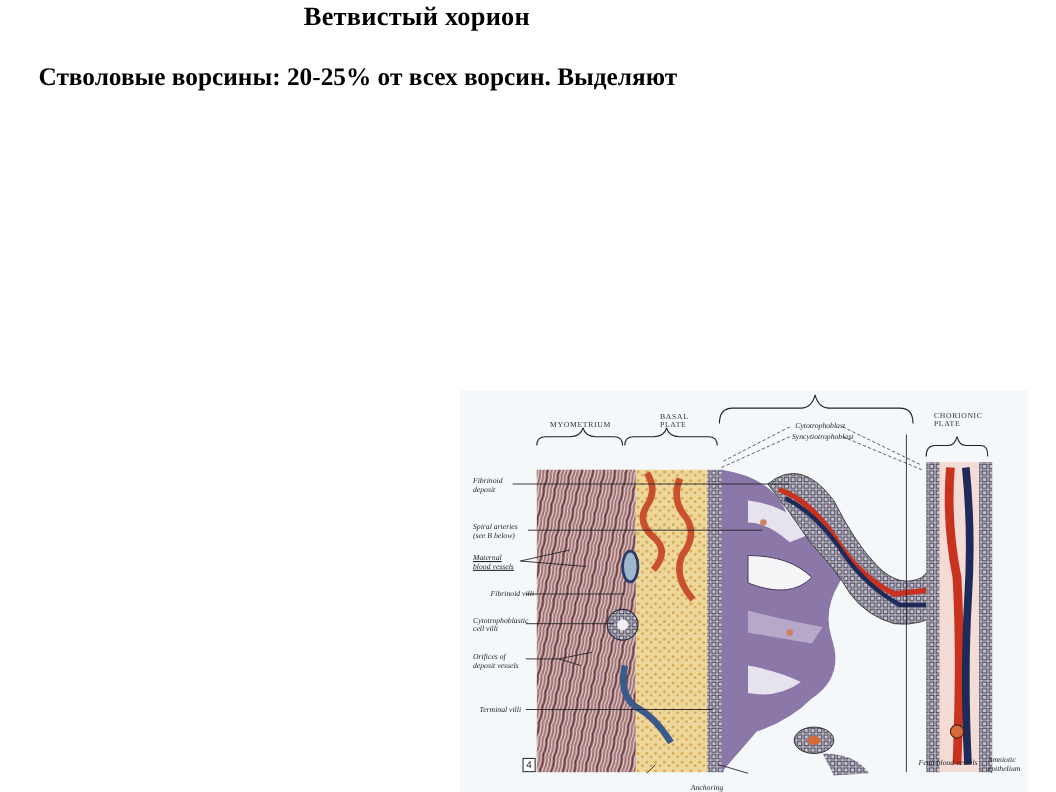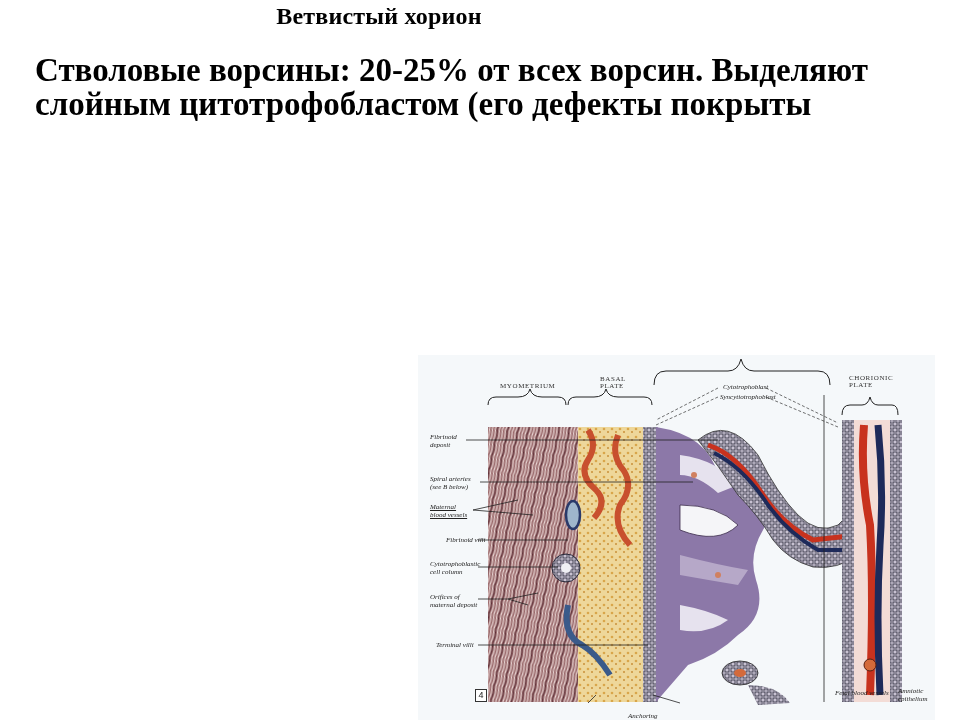--- a/index.html
+++ b/index.html
@@ -7,21 +7,21 @@
     width: 960px; height: 720px; background: #ffffff; position: relative; overflow: hidden;
     font-family: "Liberation Serif", "DejaVu Serif", serif; color: #000;
   }
   .title {
     position: absolute; left: 0; width: 820px; top: 3px; text-align: center;
     font-weight: bold; font-size: 24px; letter-spacing: 0.2px;
   }
   .title span { position: relative; left: -31px; }
   .body-text {
     position: absolute; left: 35px; top: 53px; width: 900px;
-    font-weight: bold; font-size: 33px; line-height: 34.2px;
+    font-weight: bold; font-size: 23px; line-height: 34.2px;
   }
   .body-text div { white-space: nowrap; }
 
   .figure {
     position: absolute; left: 418px; top: 355px; width: 517px; height: 365px;
     background: #f5f8fa; overflow: hidden;
   }
   .figure svg { position: absolute; left: 0; top: 0; }
   .lbl {
     position: absolute; font-family: "Liberation Serif", serif; font-style: italic;
@@ -37,21 +37,20 @@
     font-family: "Liberation Sans", sans-serif; color: #222; background: #fff;
   }
 </style>
 </head>
 <body>
 
 <div class="title"><span>Ветвистый хорион</span></div>
 
 <div class="body-text">
   <div>Стволовые ворсины:  20-25% от всех ворсин. Выделяют</div>
-  <div>слойным цитотрофобластом (его дефекты покрыты</div>
 </div>
 
 <div class="figure">
   <svg width="517" height="365" viewBox="0 0 517 365">
     <defs>
       <pattern id="fibers" width="10" height="14" patternUnits="userSpaceOnUse" patternTransform="rotate(12)">
         <rect width="10" height="14" fill="#9a6a6c"></rect>
         <path d="M1 0 Q3 7 1 14 M5 0 Q7 7 5 14 M8 0 Q10 7 8 14" stroke="#e8d4d2" stroke-width="1.2" fill="none"></path>
         <path d="M3 0 Q5 7 3 14" stroke="#5a2e36" stroke-width="1" fill="none"></path>
       </pattern>
@@ -132,23 +131,23 @@
   <div class="lbl" style="left:302px;top:38px;">Syncytiotrophoblast</div>
 
   <div class="lbl" style="left:12px;top:78px;white-space:pre;">Fibrinoid
 deposit</div>
   <div class="lbl" style="left:12px;top:120px;white-space:pre;">Spiral arteries
 (see B below)</div>
   <div class="lbl" style="left:12px;top:148px;white-space:pre;text-decoration:underline;">Maternal
 blood vessels</div>
   <div class="lbl" style="left:28px;top:181px;white-space:pre;">Fibrinoid villi</div>
   <div class="lbl" style="left:12px;top:205px;white-space:pre;">Cytotrophoblastic
-cell column</div>
+cell villi</div>
   <div class="lbl" style="left:12px;top:238px;white-space:pre;">Orifices of
-maternal deposit</div>
+deposit vessels</div>
   <div class="lbl" style="left:18px;top:286px;white-space:pre;">Terminal villi</div>
 
   <div class="fignum">4</div>
 
   <div class="lbl" style="left:210px;top:357px;">Anchoring</div>
   <div class="lbl" style="left:417px;top:334px;">Fetal blood vessels</div>
   <div class="lbl" style="left:480px;top:332px;white-space:pre;">Amniotic
 epithelium</div>
 </div>
 

